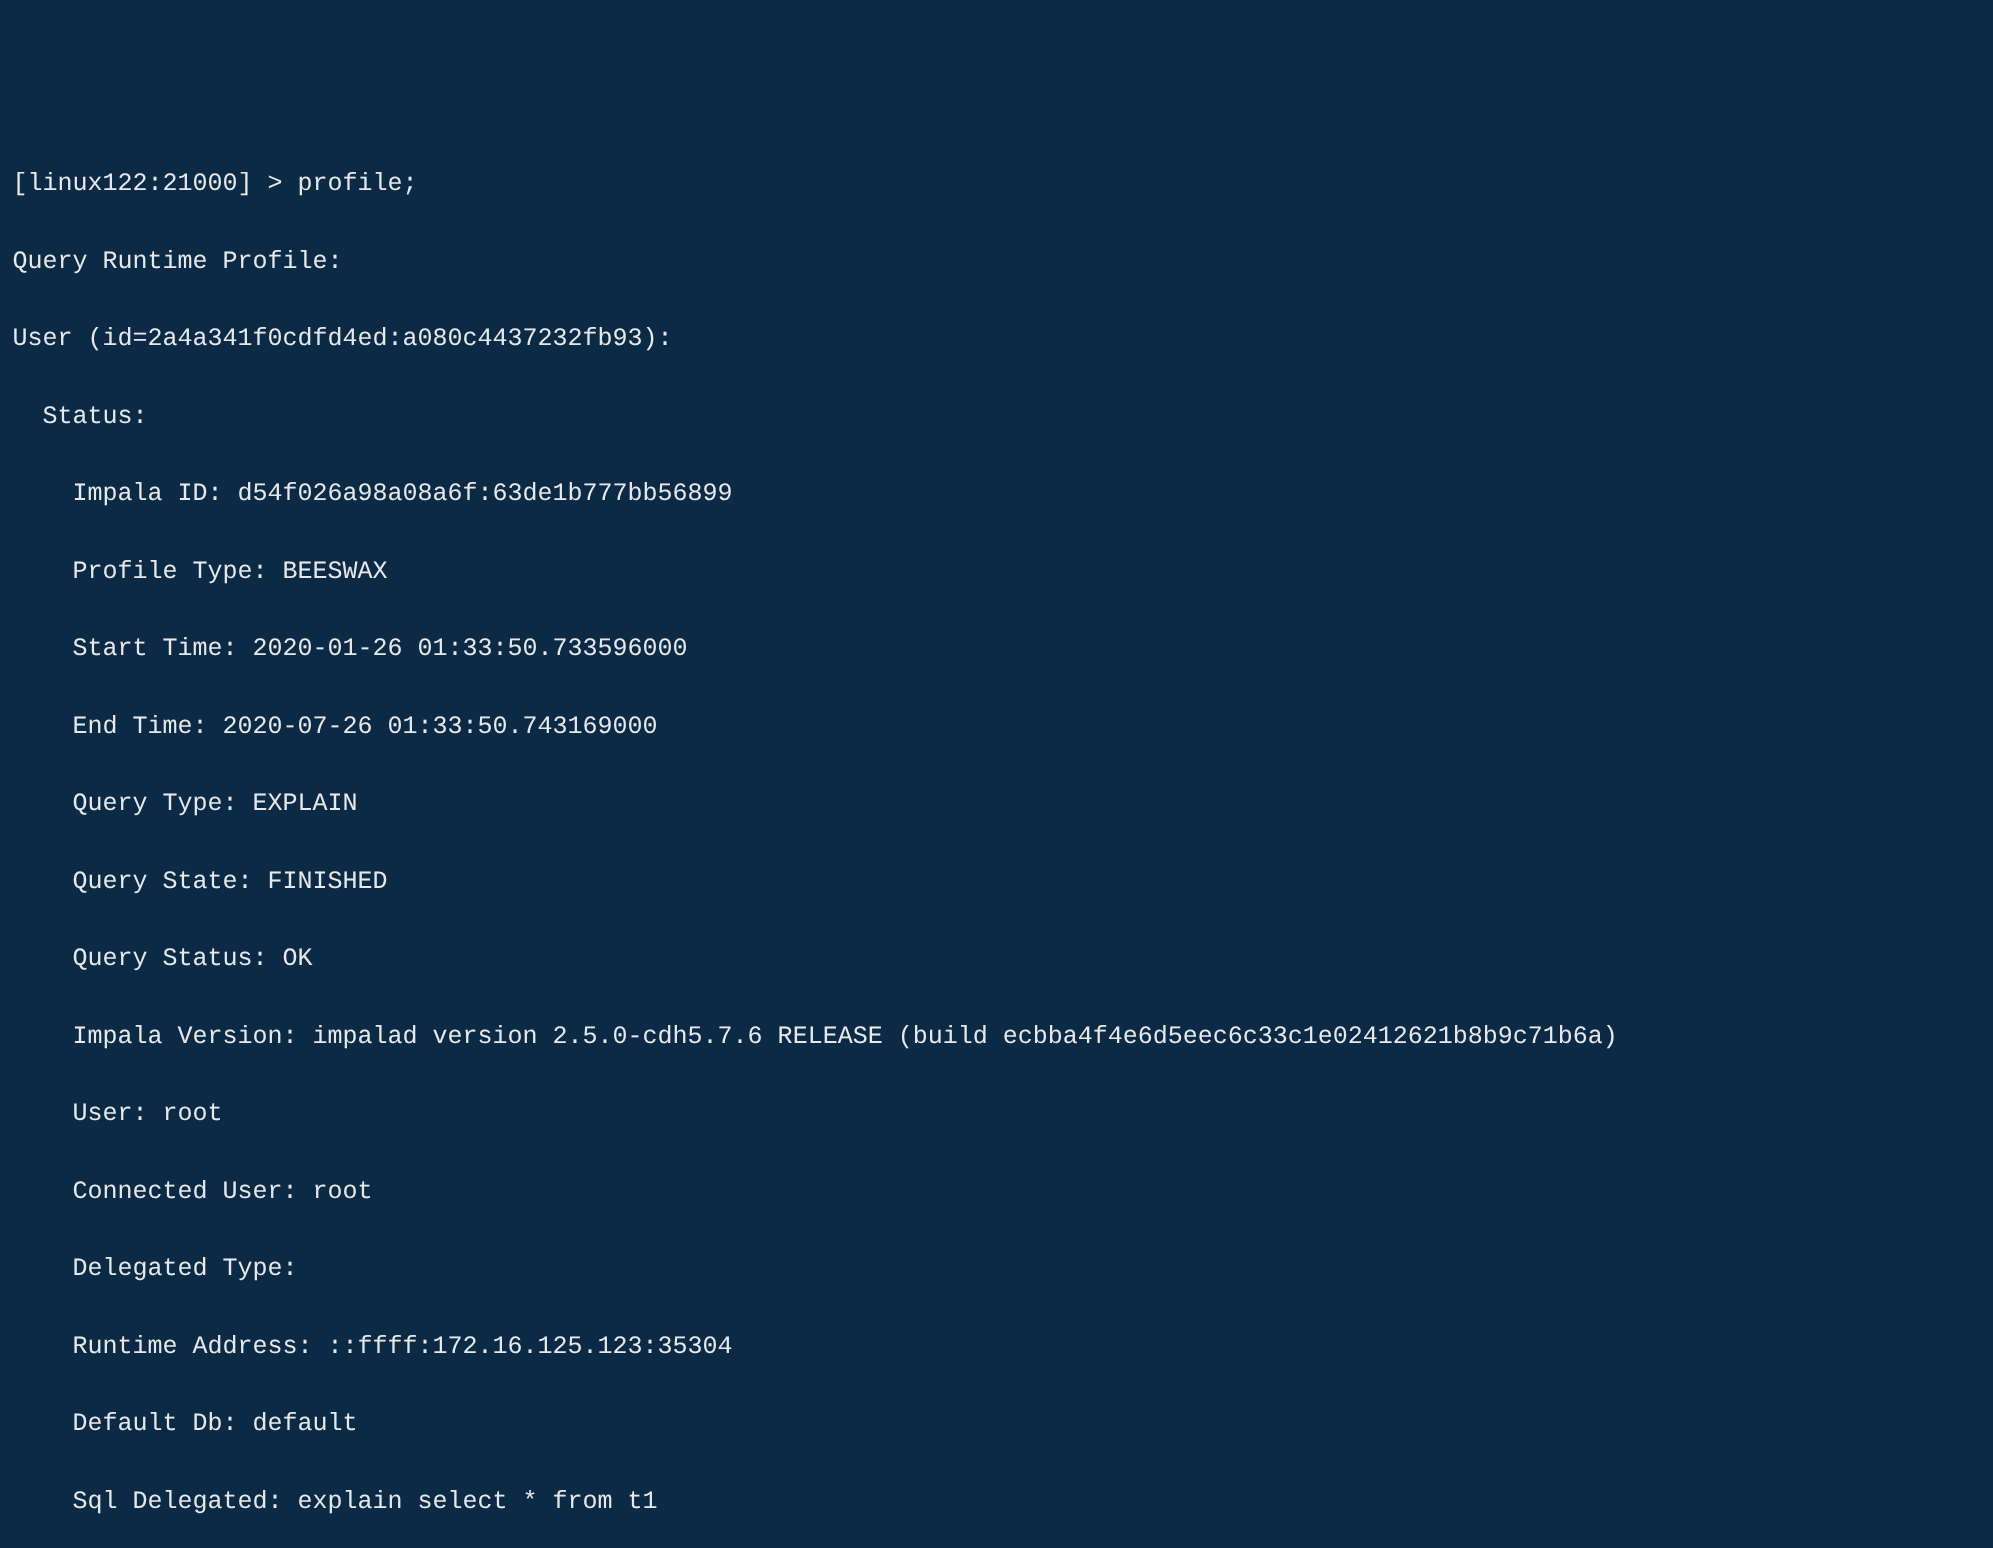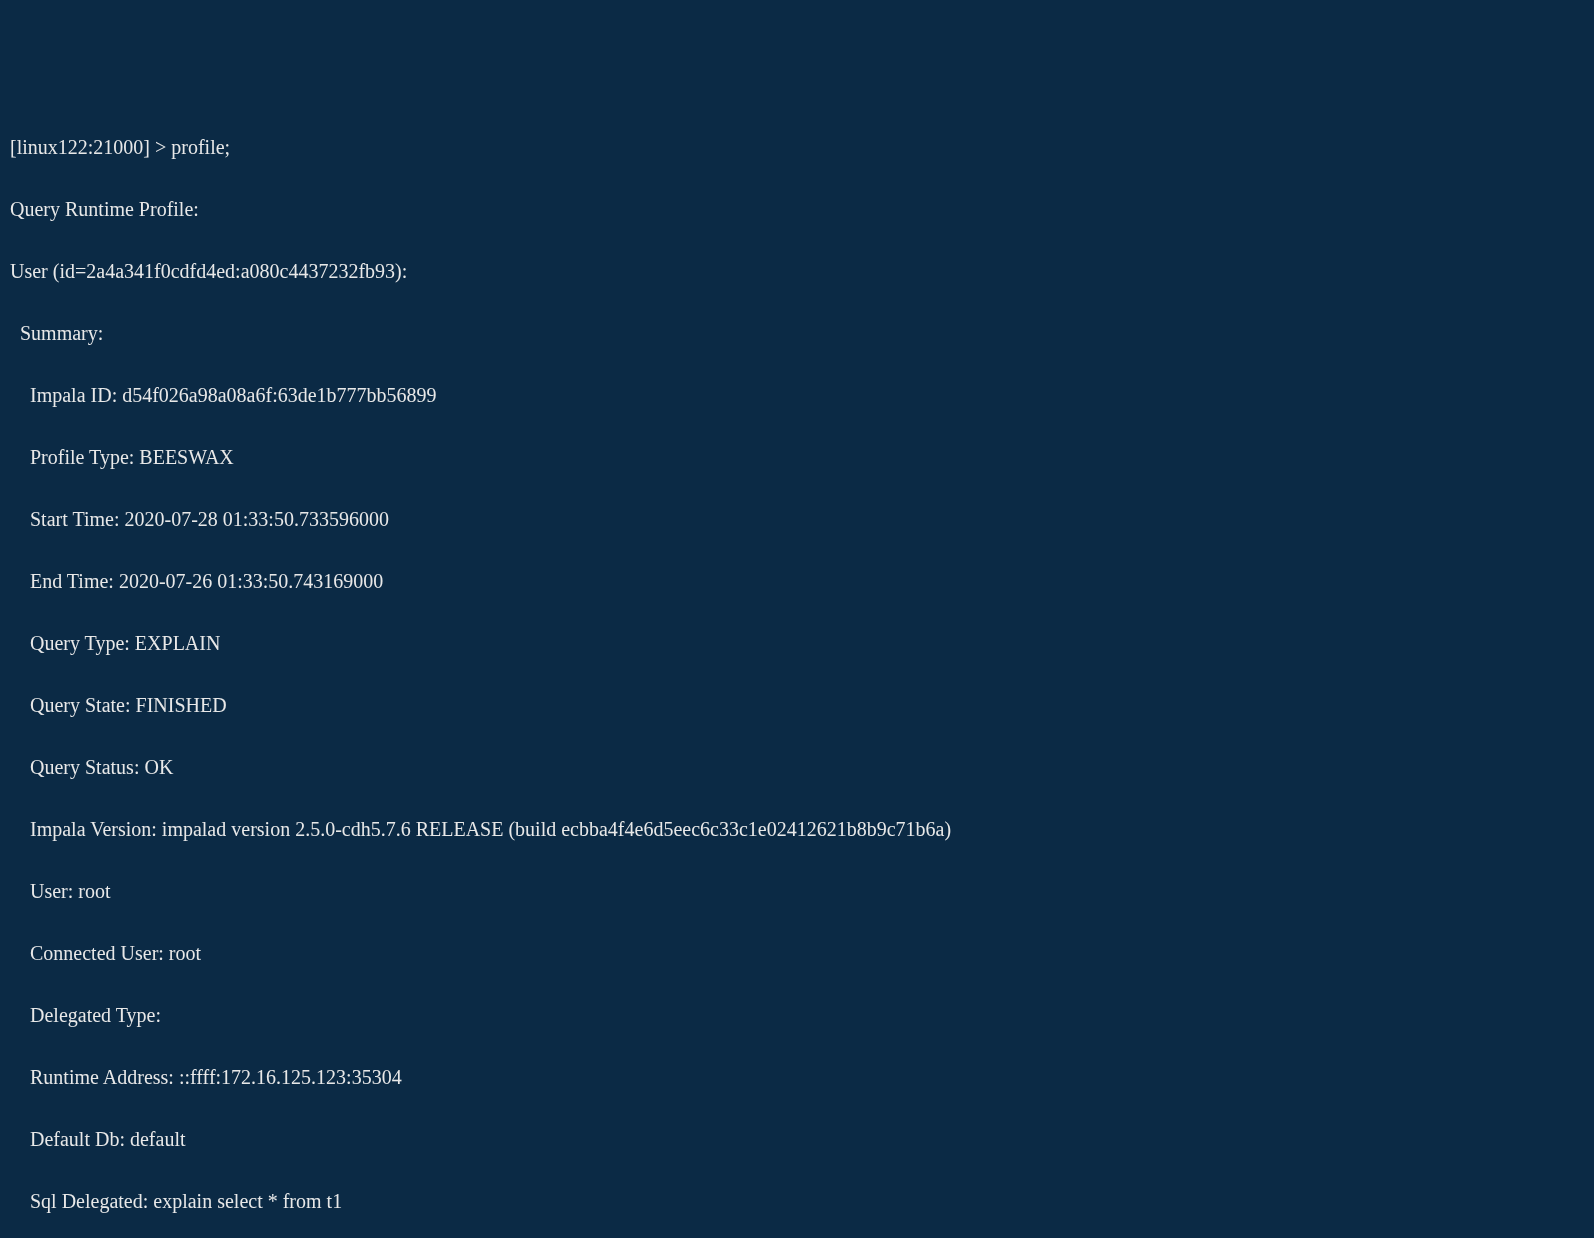--- a/index.html
+++ b/index.html
@@ -13,35 +13,34 @@
       font-family: 'Consolas', 'Menlo', 'Monaco', 'Courier New', monospace;
       font-size: 20px;
       line-height: 1.55;
       padding: 8px 10px;
       white-space: pre;
       width: 1594px;
       min-height: 1238px;
     }
     .line {
       display: block;
-      font-family: Liberation Serif, serif;
     }
   </style>
 </head>
 <body>
 
 
 
 <span class="line">[linux122:21000] &gt; profile;</span>
 <span class="line">Query Runtime Profile:</span>
 <span class="line">User (id=2a4a341f0cdfd4ed:a080c4437232fb93):</span>
-<span class="line">  Summary:</span>
+<span class="line">  Status:</span>
 <span class="line">    Impala ID: d54f026a98a08a6f:63de1b777bb56899</span>
 <span class="line">    Profile Type: BEESWAX</span>
-<span class="line">    Start Time: 2020-07-28 01:33:50.733596000</span>
+<span class="line">    Start Time: 2020-01-26 01:33:50.733596000</span>
 <span class="line">    End Time: 2020-07-26 01:33:50.743169000</span>
 <span class="line">    Query Type: EXPLAIN</span>
 <span class="line">    Query State: FINISHED</span>
 <span class="line">    Query Status: OK</span>
 <span class="line">    Impala Version: impalad version 2.5.0-cdh5.7.6 RELEASE (build ecbba4f4e6d5eec6c33c1e02412621b8b9c71b6a)</span>
 <span class="line">    User: root</span>
 <span class="line">    Connected User: root</span>
 <span class="line">    Delegated Type: </span>
 <span class="line">    Runtime Address: ::ffff:172.16.125.123:35304</span>
 <span class="line">    Default Db: default</span>

